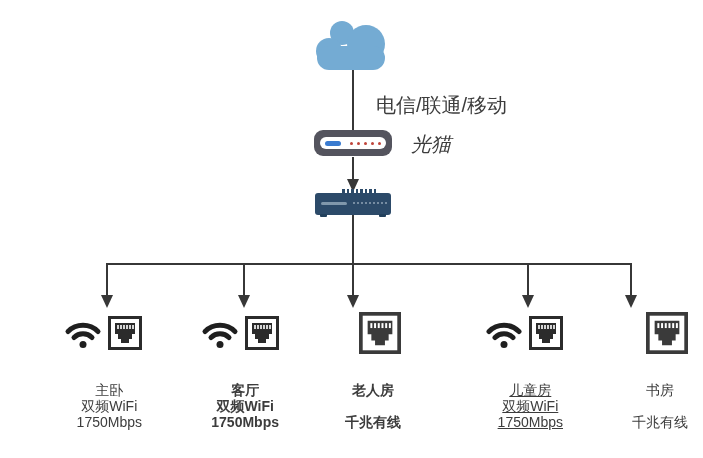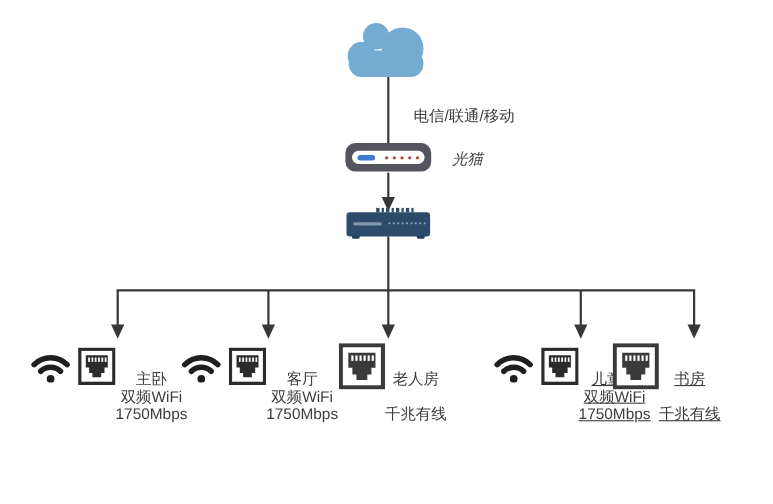--- a/index.html
+++ b/index.html
@@ -2,21 +2,21 @@
 <html><head>
 <meta charset="utf-8">
 <style>
   html,body{margin:0;padding:0;background:#fff;}
   .canvas{
     position:relative;width:703px;height:458px;background:#ffffff;overflow:hidden;
     font-family:"Liberation Sans","DejaVu Sans",sans-serif;color:#3c3c3c;
   }
   svg.connectors{position:absolute;left:0;top:0;z-index:1;}
   .node,.node-label{position:absolute;z-index:2;}
-  .node-label{font-size:14px;line-height:18px;white-space:nowrap;}
+  .node-label{font-size:20px;line-height:18px;white-space:nowrap;}
 
   
   .cloud{left:314px;top:16px;}
 
   
   .modem{left:314px;top:130px;width:78px;height:26px;background:#54545e;border-radius:9px;}
   .modem-pill{position:absolute;left:6px;right:6px;top:7px;height:12px;background:#ffffff;border-radius:6px;
     display:flex;align-items:center;justify-content:space-between;padding:0 5px;box-sizing:border-box;}
   .modem-bar{width:16px;height:5px;background:#3a7bd0;border-radius:2.5px;}
   .modem-dots{display:flex;gap:4px;}
@@ -26,22 +26,22 @@
   .router{left:315px;top:193px;width:76px;height:22px;background:#2c4a69;border-radius:3px;}
   .router-ticks{position:absolute;top:-4px;left:27px;display:flex;gap:2px;}
   .router-ticks span{width:2.5px;height:4px;background:#2c4a69;}
   .router-screen{position:absolute;left:6px;top:9px;width:26px;height:3px;background:#8097ab;border-radius:1.5px;}
   .router-dots{position:absolute;left:38px;top:9px;display:flex;gap:2px;}
   .router-dots span{width:2px;height:2px;border-radius:50%;background:#8fa3b6;}
   .router-foot{position:absolute;bottom:-2px;width:7px;height:3px;background:#22405c;border-radius:1px;}
   .router-foot.l{left:5px;} .router-foot.r{right:5px;}
 
   
-  .ep{position:absolute;top:310px;width:115px;z-index:2;display:flex;flex-direction:row;align-items:flex-start;}
-  .ep1{left:27px;} .ep2{left:164px;} .ep3{left:308px;} .ep4{left:448px;text-decoration:underline;} .ep5{left:557px;text-decoration:underline;}
+  .ep{position:absolute;top:310px;width:115px;z-index:2;display:flex;flex-direction:column;align-items:flex-end;}
+  .ep1{left:27px;} .ep2{left:164px;font-weight:bold;} .ep3{left:286px;font-weight:bold;} .ep4{left:448px;text-decoration:underline;} .ep5{left:573px;}
   .ep-icons{height:46px;display:flex;align-items:center;gap:6px;}
   .ep-label{margin-top:26px;text-align:center;font-size:14px;line-height:16px;color:#3c3c3c;}
   .ep-line{min-height:16px;}
 </style>
 </head>
 <body>
 
 <div class="canvas">
 
   <svg class="connectors" width="703" height="458" viewBox="0 0 703 458">

